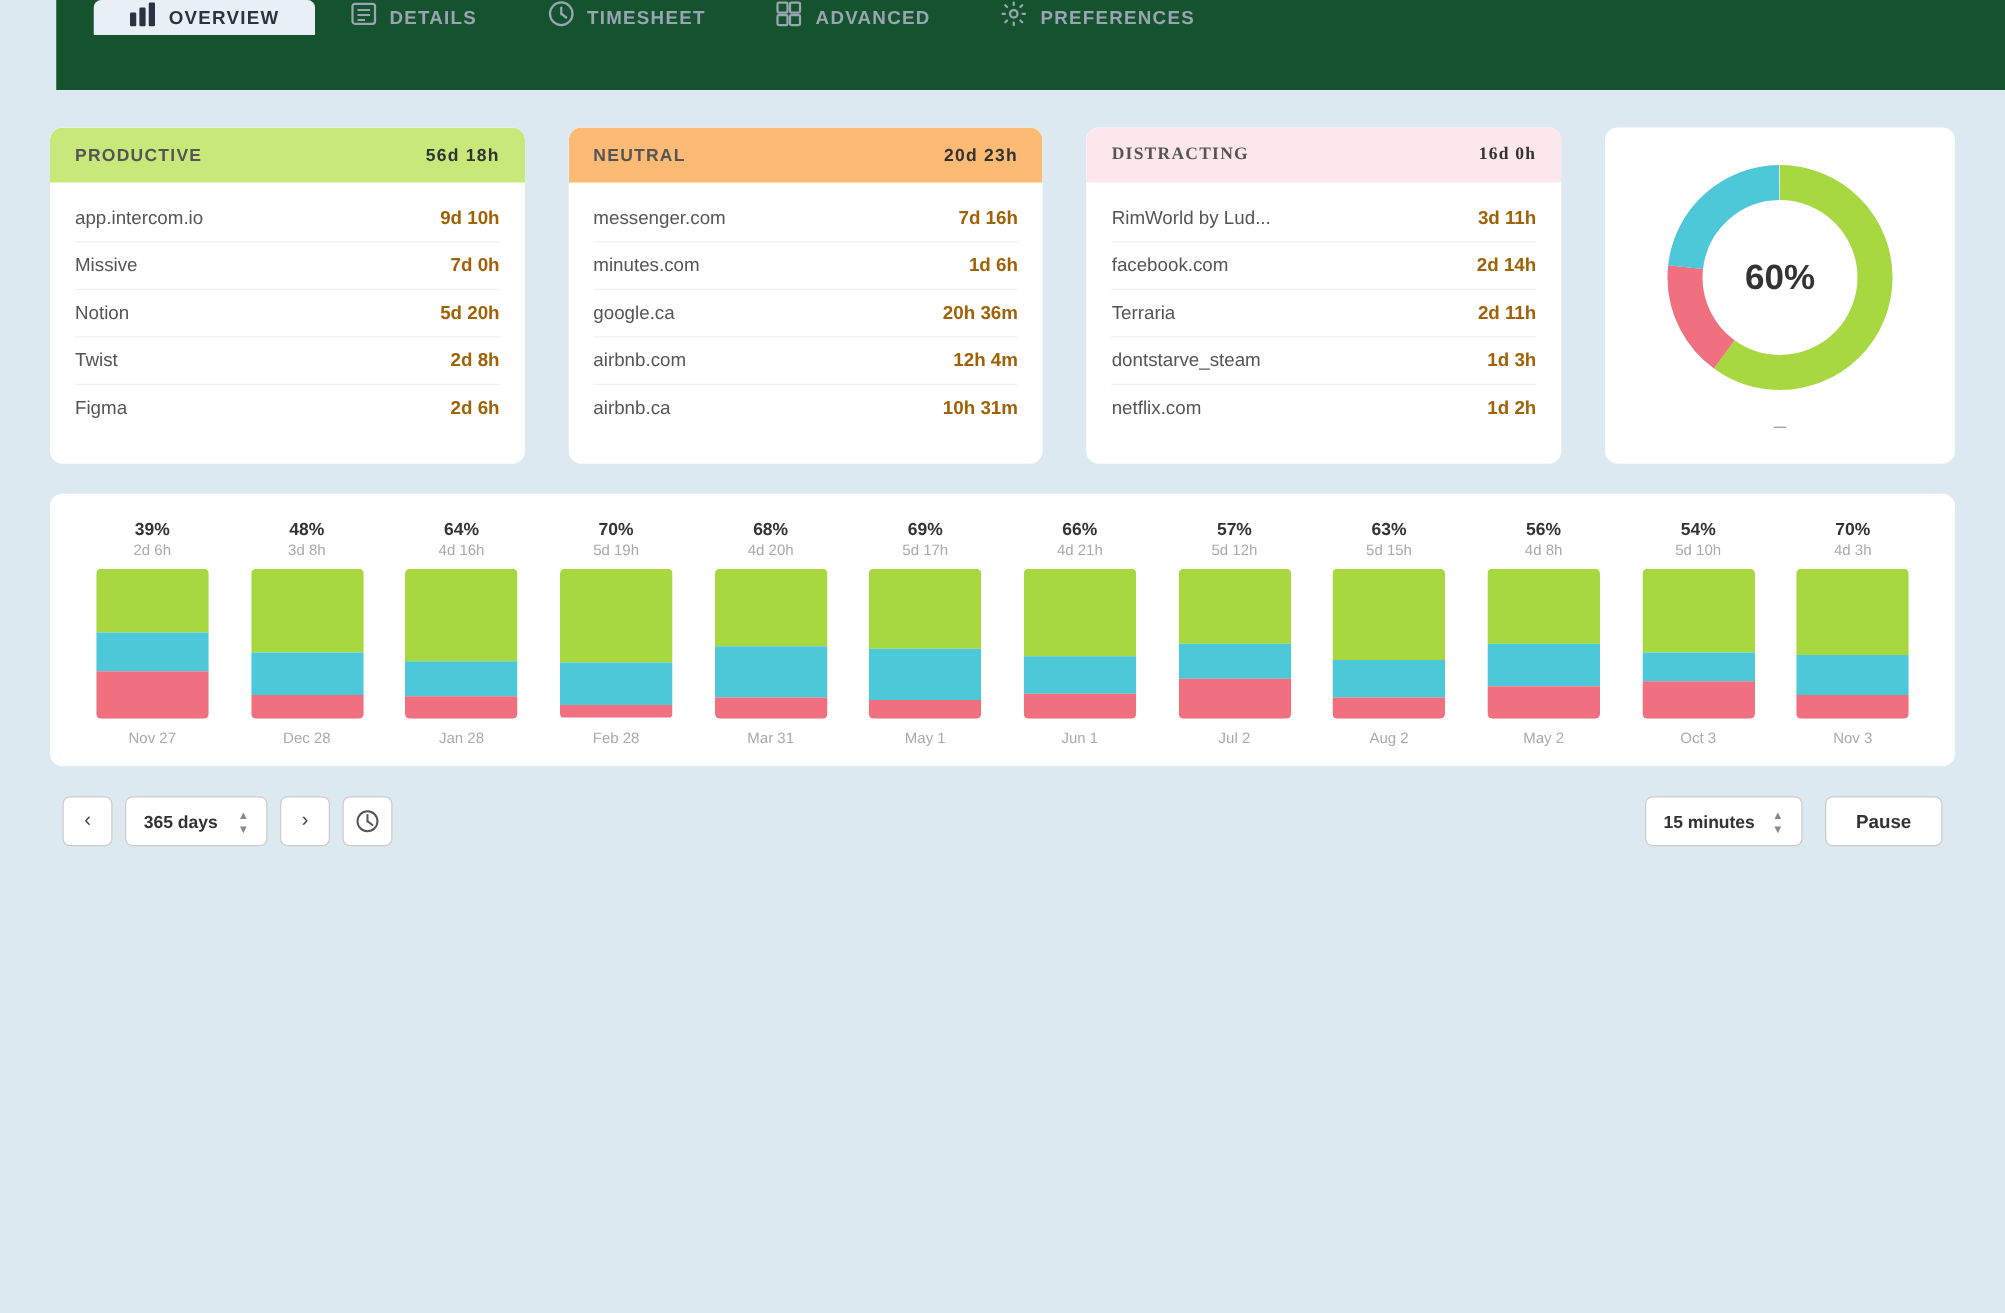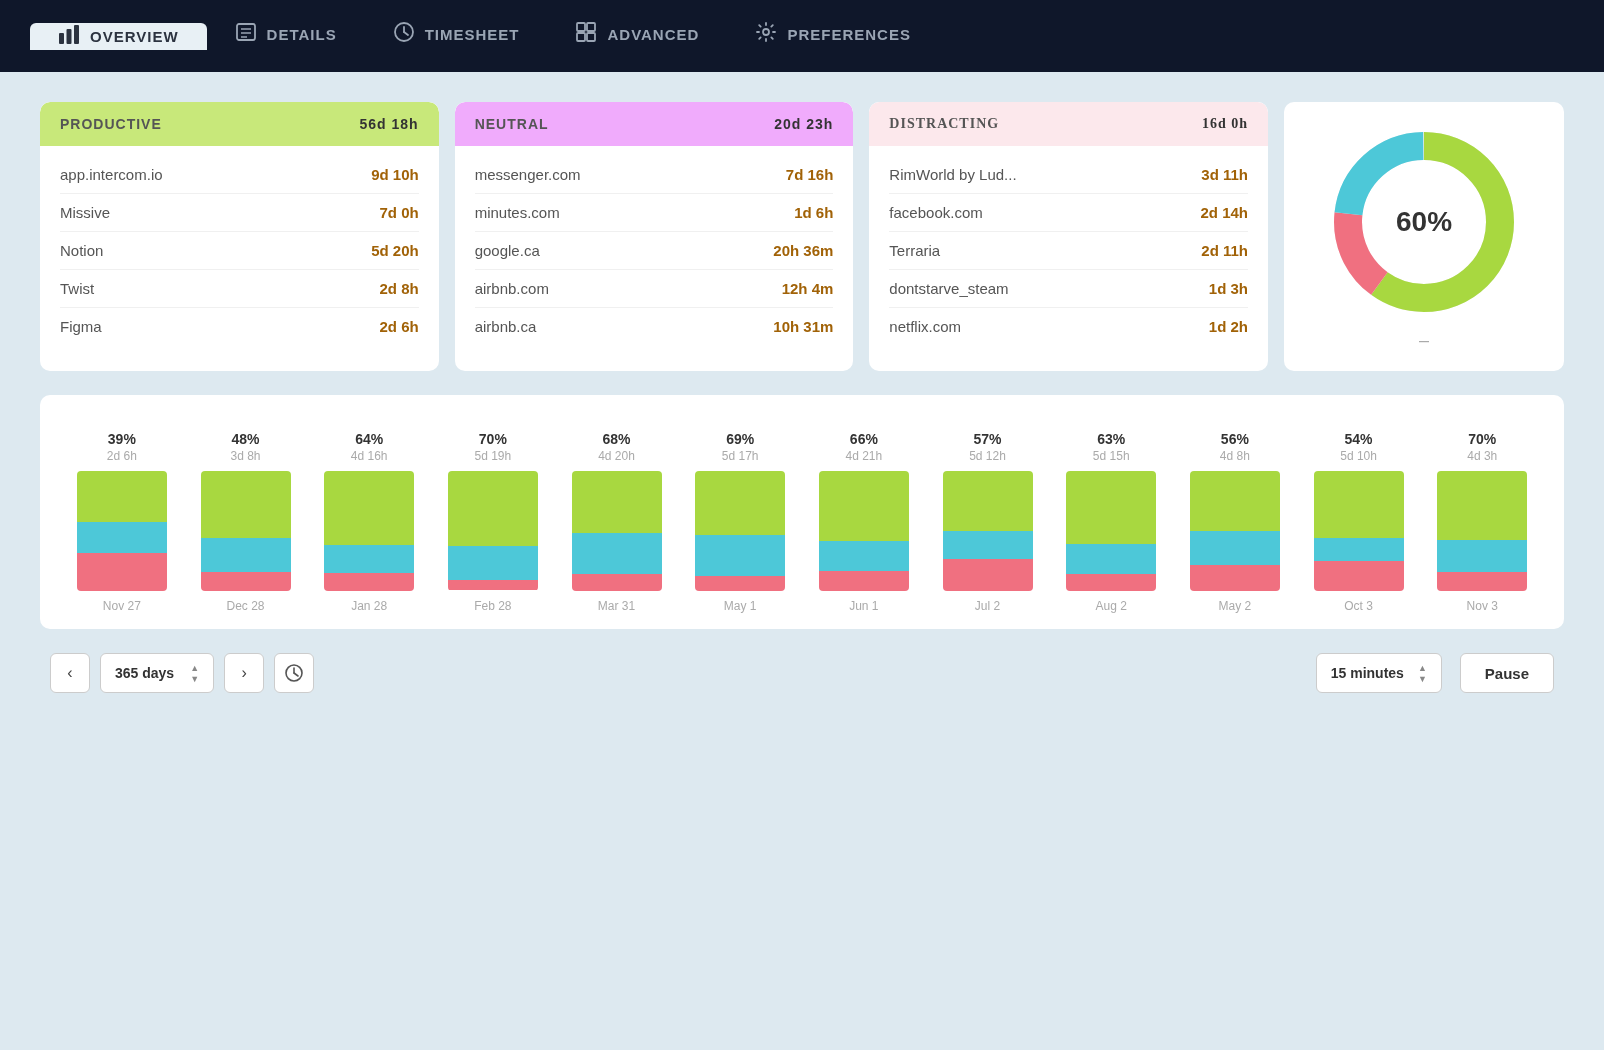--- a/index.html
+++ b/index.html
@@ -5,25 +5,26 @@
     * { box-sizing: border-box; margin: 0; padding: 0; }
     body {
       font-family: -apple-system, BlinkMacSystemFont, 'Segoe UI', sans-serif;
       background: #dde9f0;
       width: 1604px;
       min-height: 1050px;
     }
 
     
     .nav-bar {
-      background: #0f172a;
-      display: flex;
-      align-items: center;
+      background: #14532d;
+      display: flex;
+      align-items: flex-start;
       height: 72px;
       padding: 0 30px;
+      margin-left: 45px;
     }
     .nav-tab {
       display: flex;
       align-items: center;
       gap: 10px;
       padding: 0 28px;
       color: #9aa5b4;
       font-size: 15px;
       font-weight: 600;
       letter-spacing: 1px;
@@ -42,21 +43,21 @@
     }
 
     
     .main {
       padding: 30px 40px;
     }
 
     
     .top-row {
       display: flex;
-      gap: 16px;
+      gap: 35px;
       margin-bottom: 24px;
     }
 
     .stat-card {
       background: white;
       border-radius: 10px;
       padding: 0;
       flex: 1;
       overflow: hidden;
     }
@@ -66,21 +67,21 @@
       justify-content: space-between;
       align-items: center;
       padding: 14px 20px;
       font-size: 14px;
       font-weight: 700;
       letter-spacing: 1px;
       border-radius: 10px 10px 0 0;
     }
 
     .productive-header { background: #c8e87a; color: #555; }
-    .neutral-header { background: #f0abfc; color: #555; }
+    .neutral-header { background: #fdba74; color: #555; }
     .distracting-header { background: #fce8ec; color: #555; font-family: Liberation Serif, serif; }
 
     .stat-card-header .total-time {
       font-weight: 700;
       color: #333;
       padding-left: 31px;
     }
 
     .stat-card-body {
       padding: 10px 20px 14px;
@@ -140,21 +141,20 @@
       border-radius: 10px;
       padding: 20px 24px 16px;
       margin-bottom: 24px;
     }
 
     .bars-container {
       display: flex;
       align-items: flex-end;
       justify-content: space-between;
       gap: 8px;
-      margin-top: 16px;
     }
 
     .bar-group {
       display: flex;
       flex-direction: column;
       align-items: center;
       flex: 1;
     }
 
     .bar-pct {

